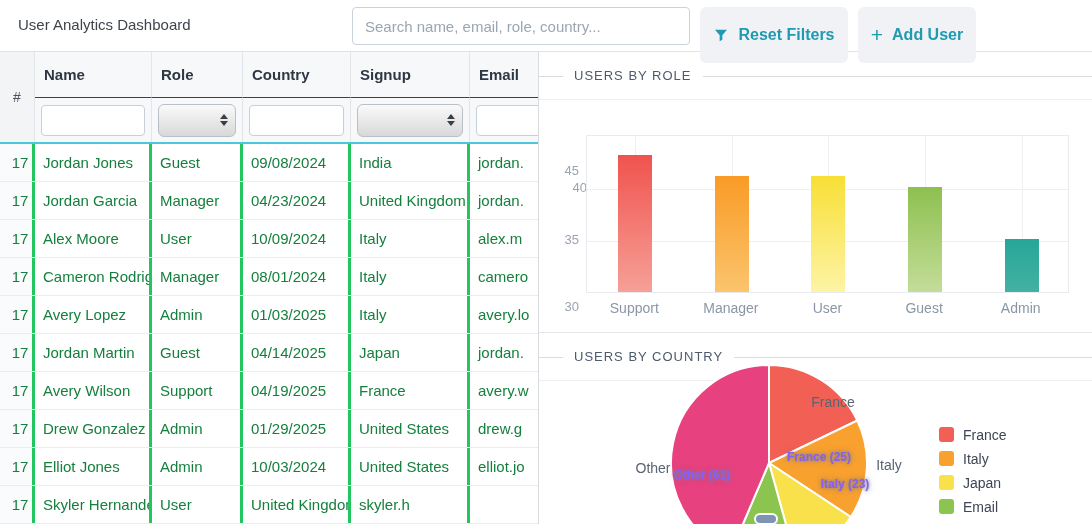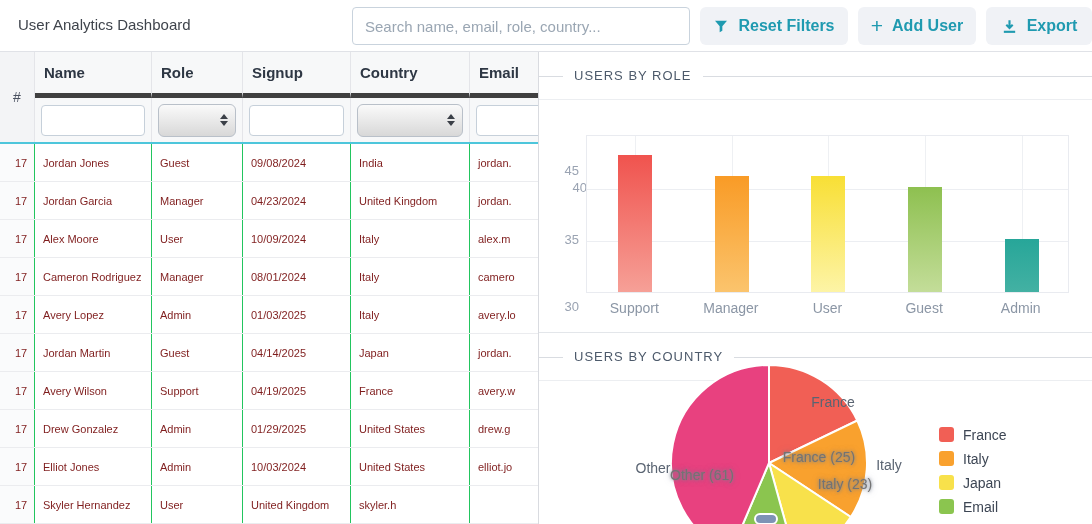--- a/index.html
+++ b/index.html
@@ -7,57 +7,57 @@
     font-family:"Liberation Sans", sans-serif; color:#3c4654; }
 
   
   .topbar { position:absolute; left:0; top:0; width:1092px; height:52px;
     background:#fff; border-bottom:1px solid #e0e2e7; z-index:30; }
   .app-title { position:absolute; left:18px; top:16px; font-size:15px; color:#3f444c; }
   .search-box { position:absolute; left:352px; top:7px; width:338px; height:38px;
     border:1px solid #c9d3dd; border-radius:4px; padding:0 12px; font-size:15px;
     color:#3c4654; outline:none; font-family:"Liberation Sans",sans-serif; }
   .search-box::placeholder { color:#9aa6b3; }
-  .tb-btn { position:absolute; top:7px; height:38px; background:#f0f2f6; border:none;
+  .tb-btn { position:absolute; top:7px; height:56px; background:#f0f2f6; border:none;
     border-radius:6px; display:flex; align-items:center; justify-content:center;
     gap:9px; color:#1f9ab0; font-size:16px; font-weight:700; cursor:pointer;
     font-family:"Liberation Sans",sans-serif; }
   .btn-reset  { left:700px; width:148px; }
   .btn-add    { left:858px; width:118px; }
   .btn-export { left:986px; width:106px; }
   .tb-btn svg { display:block; }
   .plus-glyph { font-size:21px; font-weight:400; line-height:1; margin-top:-2px; }
 
   
   .table-region { position:absolute; left:0; top:52px; width:538px; height:472px;
     overflow:hidden; background:#fff; }
   .t-grid { width:638px; }
   .t-head { display:grid; grid-template-columns:35px 117px 91px 108px 119px 168px;
     grid-template-rows:46px 44px; background:#f7f8f9; border-bottom:2px solid #4dc6db; }
   .t-head > div { border-right:1px solid #e4e5e9; }
   .hash-cell { grid-row:1 / 3; display:flex; align-items:center; justify-content:center;
     color:#4a5160; font-size:14px; background:#f3f4f6; }
   .col-label { display:flex; align-items:center; padding-left:9px; font-size:15px;
-    font-weight:700; color:#2e3744; border-bottom:5px solid #404040; }
+    font-weight:700; color:#2e3744; border-bottom:1px solid #404040; }
   .filter-cell { display:flex; align-items:center; padding:0 6px; }
   .f-input { width:100%; height:31px; border:1px solid #c6d0da; border-radius:4px;
     background:#fff; font-size:14px; padding:0 6px; outline:none;
     font-family:"Liberation Sans",sans-serif; }
   .f-select { width:100%; height:33px; border:1px solid #b9c0c9; border-radius:6px;
     background:linear-gradient(#fafafa,#d8d8d8); display:flex; align-items:center;
     justify-content:flex-end; padding-right:7px; cursor:pointer; }
   .sel-arrows { display:flex; flex-direction:column; gap:2px; }
   .arr-up    { width:0; height:0; border-left:4px solid transparent;
     border-right:4px solid transparent; border-bottom:5px solid #3a3f47; }
   .arr-down  { width:0; height:0; border-left:4px solid transparent;
     border-right:4px solid transparent; border-top:5px solid #3a3f47; }
   .t-body .t-row { display:grid; grid-template-columns:35px 117px 91px 108px 119px 168px;
     height:38px; border-bottom:1px solid #ebecef; background:#fff; }
-  .t-row > div { display:flex; align-items:center; padding-left:8px; font-size:11px;
-    color:#7f1d1d; white-space:nowrap; overflow:hidden; border-right:1px solid #22c55e; }
+  .t-row > div { display:flex; align-items:center; padding-left:8px; font-size:15px;
+    color:#15803d; white-space:nowrap; overflow:hidden; border-right:3px solid #22c55e; }
   .cell-id { justify-content:center; padding-left:0; background:#fafbfc; color:#3d4654; }
 
   
   .charts-panel { position:absolute; left:538px; top:52px; width:554px; height:472px;
     border-left:1px solid #d9dbe0; background:#fff; }
   .section-head { position:relative; height:48px; border-bottom:1px solid #eceef1; }
   .section-head::before { content:""; position:absolute; left:0; right:0; top:24px;
     height:1px; background:#d9dce1; }
   .section-title { position:relative; display:inline-block; margin-left:24px; margin-top:16px;
     background:#fff; padding:0 11px; font-size:13px; letter-spacing:1px; color:#4d5a6b; }
@@ -76,21 +76,21 @@
     transform:translateX(-50%); }
 
   
   .pie-area { position:relative; height:139px; overflow:visible; }
   .pie-svg { position:absolute; left:125px; top:-23px; }
   .pie-outer-label { position:absolute; font-size:14px; color:#5a6472;
     transform:translate(-50%,-50%); white-space:nowrap; }
   .ol-0 { left:294px; top:21px; }
   .ol-1 { left:114px; top:62px;margin-top:25px; }
   .ol-2 { left:350px; top:84px; }
-  .pie-inner-label { position:absolute; font-size:14px; font-weight:400; color:#737373;
+  .pie-inner-label { position:absolute; font-size:12px; font-weight:700; color:#8b5cf6;
     transform:translate(-50%,-50%); white-space:nowrap;
     text-shadow:0 0 3px rgba(120,130,145,.95), 0 0 6px rgba(120,130,145,.65); }
   .il-0 { left:280px; top:76px; }
   .il-1 { left:306px; top:103px; }
   .il-2 { left:163px; top:94px; }
   .clipped-frag { position:absolute; left:215px; top:132px; width:24px; height:12px;
     border-radius:6px; background:#7e93b5; border:2px solid #fff; }
   .legend { position:absolute; left:400px; top:45px; display:flex; flex-direction:column; gap:7px; }
   .legend-item { display:flex; align-items:center; gap:9px; height:17px; cursor:pointer; }
   .legend-swatch { width:15px; height:15px; border-radius:3px; }
@@ -107,39 +107,30 @@
       <svg width="16" height="16" viewBox="0 0 24 24">
           <path d="M3 4h18l-7 8.5V19l-4 2.2v-8.7L3 4z" fill="#1f9ab0"></path>
         </svg>
     </span>
     <span>Reset Filters</span>
   </button>
   <button class="tb-btn btn-add">
     <span class="plus-glyph">+</span>
     <span>Add User</span>
   </button>
-  <button class="tb-btn btn-export">
-    <span>
-      <svg width="17" height="17" viewBox="0 0 24 24">
-        <path d="M12 3v10M7.5 9.5L12 14l4.5-4.5" stroke="#1f9ab0" stroke-width="3" fill="none"></path>
-        <rect x="4" y="18" width="16" height="3" fill="#1f9ab0"></rect>
-      </svg>
-    </span>
-    <span>Export</span>
-  </button>
 </div>
 
 <div class="table-region">
   <div class="t-grid">
     <div class="t-head">
       <div class="hash-cell">#</div>
       <div class="col-label">Name</div>
       <div class="col-label">Role</div>
+      <div class="col-label">Country</div>
       <div class="col-label">Signup</div>
-      <div class="col-label">Country</div>
       <div class="col-label">Email</div>
       <div class="filter-cell">
           <input class="f-input" style="">
         </div>
       <div class="filter-cell">
         <div class="f-select">
           <span class="sel-arrows">
               <span class="arr-up"></span>
               <span class="arr-down"></span>
             </span>

